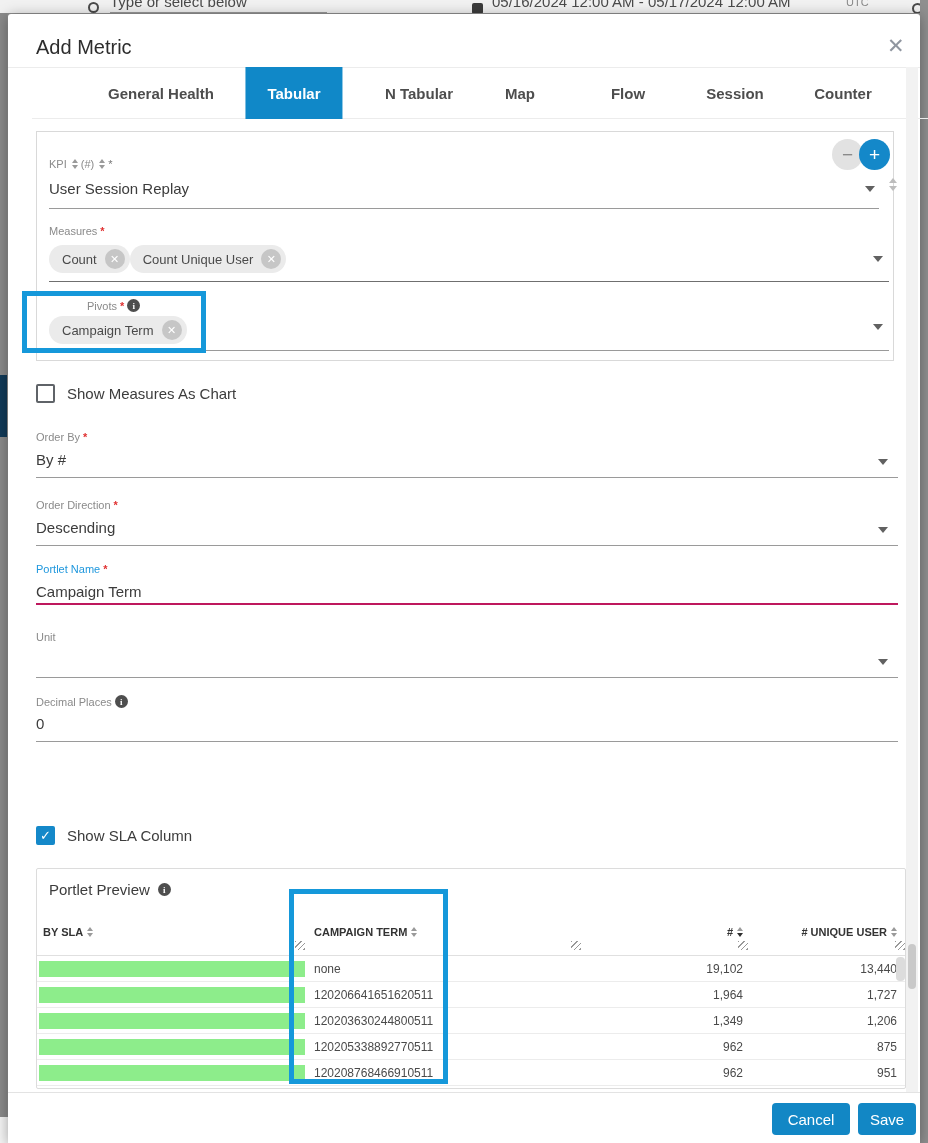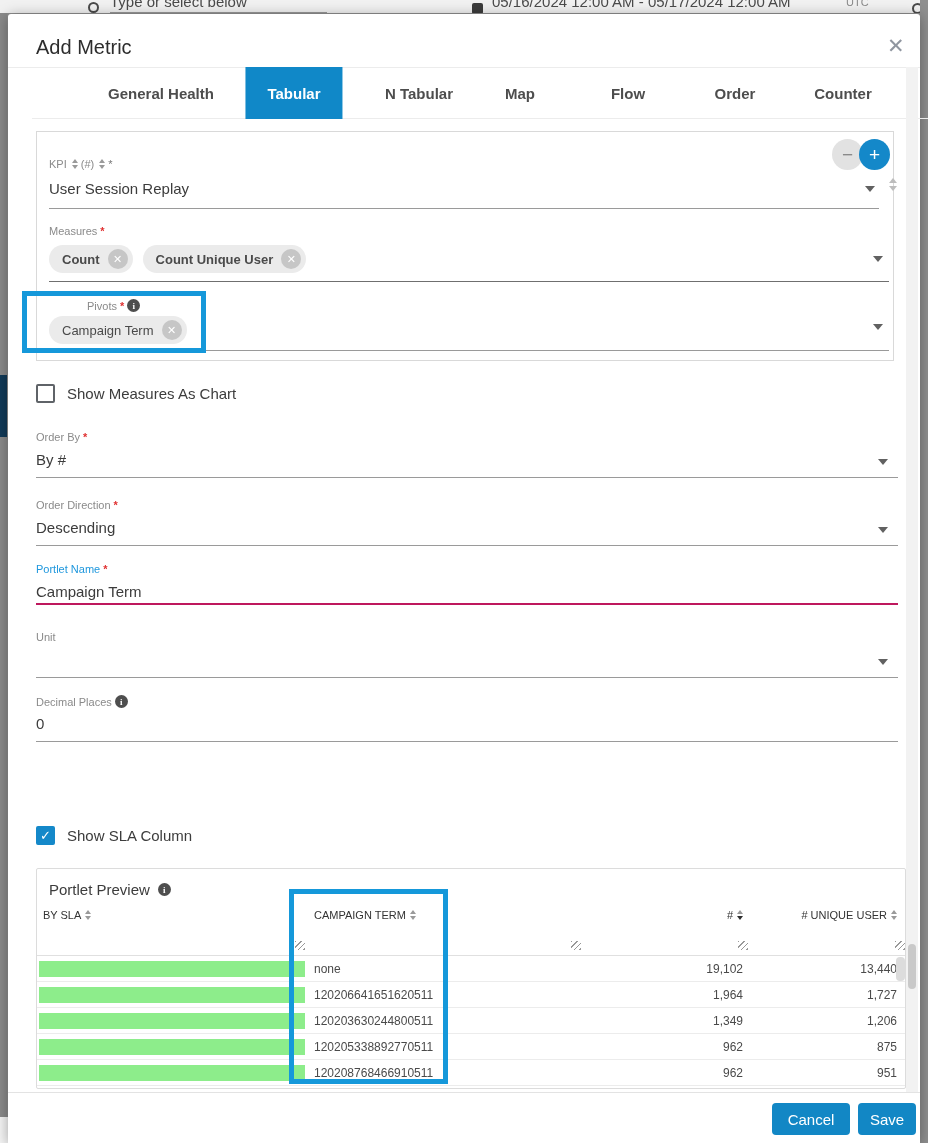--- a/index.html
+++ b/index.html
@@ -41,21 +41,21 @@
   .minus { left:824px; top:125px; background:#e2e2e2; color:#8a8a8a; }
   .plus  { left:851px; top:125px; background:#1488c9; color:#fff; z-index:2; }
   .lbl { font-size:11px; color:#8a8a8a; display:flex; align-items:center; gap:3px; }
   .req { color:#e03131; font-size:11px; font-weight:bold; }
   .star-gray { color:#777; font-size:11px; }
   .val { font-size:15px; color:#3c3c3c; }
   .g-kpi-label { position:absolute; left:12px; top:26px; }
   .g-kpi-value { position:absolute; left:12px; top:48px; }
   .g-kpi-line  { position:absolute; left:12px; top:76px; width:830px; border-top:1px solid #9a9a9a; }
   .g-mea-label { position:absolute; left:12px; top:93px; }
-  .g-chips     { position:absolute; left:12px; top:113px; display:flex; gap:10px;font-weight:bold; }
+  .g-chips     { position:absolute; left:12px; top:113px; display:flex; gap:0; }
   .g-mea-line  { position:absolute; left:12px; top:149px; width:840px; border-top:1px solid #6f6f6f; }
   .g-piv-label { position:absolute; left:12px; top:167px;margin-left:38px; }
   .g-piv-chips { position:absolute; left:12px; top:184px; display:flex; }
   .g-piv-line  { position:absolute; left:12px; top:218px; width:840px; border-top:1px solid #9a9a9a; }
   .caret { width:0; height:0; border-left:5px solid transparent; border-right:5px solid transparent;
            border-top:6px solid #616161; }
   .g-caret1 { position:absolute; left:828px; top:54px; }
   .g-caret2 { position:absolute; left:836px; top:124px; }
   .g-caret3 { position:absolute; left:836px; top:192px; }
   .spin { position:absolute; left:852px; top:46px; display:flex; flex-direction:column; gap:3px; }
@@ -86,21 +86,21 @@
   .field { position:absolute; left:28px; width:862px; border-bottom:1px solid #9a9a9a; }
   .field .f-label { position:absolute; left:0; top:0; }
   .field .f-value { position:absolute; left:0; top:20px; }
   .field .caret { position:absolute; right:10px; top:28px; }
   .field.focused { border-bottom:2px solid #be185d; }
   .field.focused .lbl span:first-child { color:#1e97dd; }
   
   .preview { position:absolute; left:28px; top:854px; width:870px; height:221px; border:1px solid #dcdcdc; border-radius:2px; }
   .p-title { position:absolute; left:12px; top:12px; font-size:15px; color:#3c3c3c; display:flex; align-items:center; gap:8px; }
   .p-head { position:absolute; left:0; top:40px; width:868px; height:47px; border-bottom:1px solid #e0e0e0;
-            display:flex; align-items:flex-start; font-size:11px; font-weight:normal; color:#333; }
+            display:flex; align-items:center; font-size:11px; font-weight:bold; color:#333; }
   .p-head .sort { margin-left:4px; }
   .p-head .d.dark { border-top-color:#2d2d2d; }
   .hc { display:flex; align-items:center; }
   .c-sla  { width:272px; padding-left:6px; }
   .c-term { width:275px; padding-left:5px; }
   .c-count{ width:167px; justify-content:flex-end; padding-right:8px; }
   .c-uniq { flex:1; justify-content:flex-end; padding-right:8px; }
   .rz { position:absolute; top:72px; width:10px; height:9px;
         background:repeating-linear-gradient(135deg,#999 0 1px,transparent 1px 4px); }
   .p-rows { position:absolute; left:0; top:87px; width:868px; }
@@ -137,21 +137,21 @@
     <div class="m-title">Add Metric</div>
     <div class="m-close">✕</div>
     <div class="hdr-line"></div>
 
     <div class="tabbar">
       <div class="tab" style="left:129px">General Health</div>
       <div class="tab active" style="left:262px">Tabular</div>
       <div class="tab" style="left:387px">N Tabular</div>
       <div class="tab" style="left:488px">Map</div>
       <div class="tab" style="left:596px">Flow</div>
-      <div class="tab" style="left:703px">Order</div>
+      <div class="tab" style="left:703px">Session</div>
       <div class="tab" style="left:811px">Counter</div>
     </div>
 
     <div class="m-track"></div>
     <div class="m-thumb"></div>
 
     <div class="group">
       <div class="lbl g-kpi-label">
         <span>KPI</span>
         <span class="sort">

